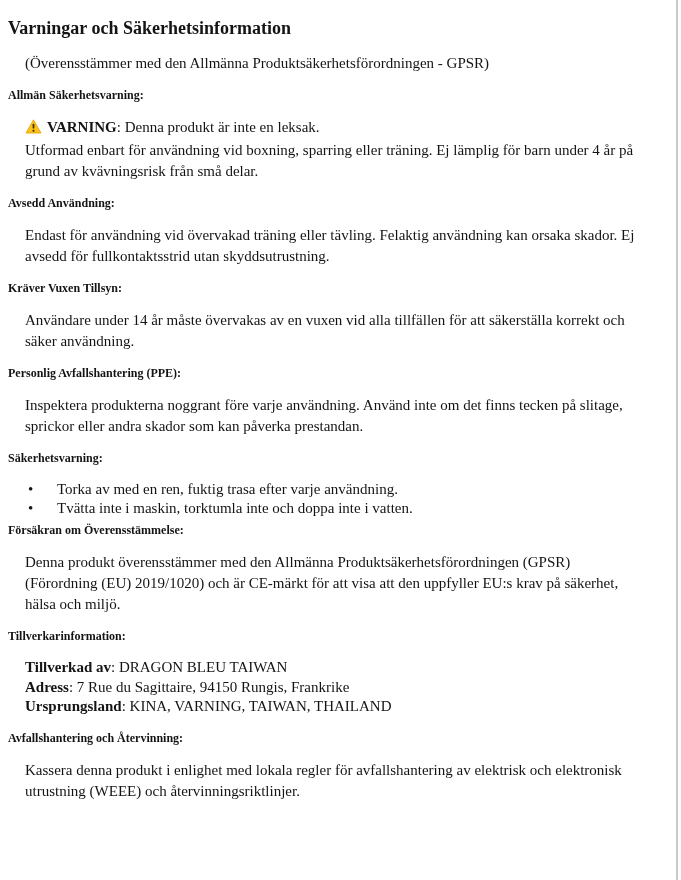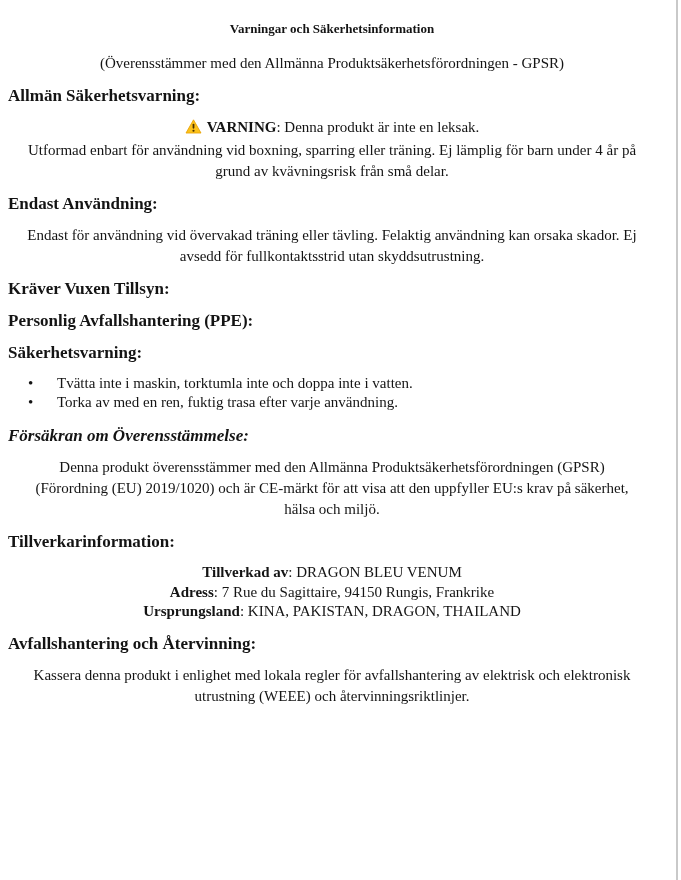--- a/index.html
+++ b/index.html
@@ -16,39 +16,36 @@
     font-size: 15px;
     line-height: 21px;
     color: #141414;
   }
   .doc {
     padding: 8px 12px 0 8px;
     max-width: 668px;
     box-sizing: border-box;
   }
   .doc-title {
-    font-size: 13px;
+    font-size: 18px;
     line-height: 23px;
     font-weight: bold;
     margin: 9px 0 13px 0;
-    text-align: center;
   }
   p.block {
     margin: 11px 17px;
-    text-align: center;
   }
   .section-heading {
-    font-size: 17px;
+    font-size: 12px;
     line-height: 21px;
     font-weight: bold;
     margin: 11px 0;
   }
   .section-heading.tight-top {
-    margin-top: 14px;
-    font-style: italic;
+    margin-top: 3px;
   }
   .warn-icon {
     display: inline-block;
     vertical-align: -2px;
     margin-right: 5px;
   }
   ul.maintenance-list {
     list-style: none;
     margin: 11px 0 3px 0;
     padding: 0;
@@ -92,54 +89,56 @@
       <span class="warn-icon"><svg width="17" height="15" viewBox="0 0 24 22" aria-hidden="true">
             <path d="M12 1.2 L23 20.6 H1 Z" fill="#FCC21B" stroke="#E8A000" stroke-width="1.2" stroke-linejoin="round"></path>
             <rect x="10.7" y="7" width="2.6" height="7.2" rx="1.2" fill="#4A3000"></rect>
             <circle cx="12" cy="17.2" r="1.6" fill="#4A3000"></circle>
           </svg></span><b>VARNING</b><span>: Denna produkt är inte en leksak.</span>
       <span style="display:block">Utformad enbart för användning vid boxning, sparring eller träning. Ej lämplig för barn under 4 år på grund av kvävningsrisk från små delar.</span>
     </p>
   </div>
 
   <div class="section">
-    <p class="section-heading">Endast Användning:</p>
+    <p class="section-heading">Avsedd Användning:</p>
     <p class="block">Endast för användning vid övervakad träning eller tävling. Felaktig användning kan orsaka skador. Ej avsedd för fullkontaktsstrid utan skyddsutrustning.</p>
   </div>
 
   <div class="section">
     <p class="section-heading">Kräver Vuxen Tillsyn:</p>
+    <p class="block">Användare under 14 år måste övervakas av en vuxen vid alla tillfällen för att säkerställa korrekt och säker användning.</p>
   </div>
 
   <div class="section">
     <p class="section-heading">Personlig Avfallshantering (PPE):</p>
   </div>
 
   <div class="section">
+    <p class="block">Inspektera produkterna noggrant före varje användning. Använd inte om det finns tecken på slitage, sprickor eller andra skador som kan påverka prestandan.</p>
   </div>
 
   <div class="section">
     <p class="section-heading">Säkerhetsvarning:</p>
     <ul class="maintenance-list">
+      <li>Torka av med en ren, fuktig trasa efter varje användning.</li>
       <li>Tvätta inte i maskin, torktumla inte och doppa inte i vatten.</li>
-      <li>Torka av med en ren, fuktig trasa efter varje användning.</li>
     </ul>
   </div>
 
   <div class="section">
     <p class="section-heading tight-top">Försäkran om Överensstämmelse:</p>
     <p class="block">Denna produkt överensstämmer med den Allmänna Produktsäkerhetsförordningen (GPSR) (Förordning (EU) 2019/1020) och är CE-märkt för att visa att den uppfyller EU:s krav på säkerhet, hälsa och miljö.</p>
   </div>
 
   <div class="section">
     <p class="section-heading">Tillverkarinformation:</p>
     <p class="block">
-      <span class="man-line" style="display:block"><b>Tillverkad av</b><span>: DRAGON BLEU VENUM</span></span>
+      <span class="man-line" style="display:block"><b>Tillverkad av</b><span>: DRAGON BLEU TAIWAN</span></span>
       <span class="man-line" style="display:block"><b>Adress</b><span>: 7 Rue du Sagittaire, 94150 Rungis, Frankrike</span></span>
-      <span class="man-line" style="display:block"><b>Ursprungsland</b><span>: KINA, PAKISTAN, DRAGON, THAILAND</span></span>
+      <span class="man-line" style="display:block"><b>Ursprungsland</b><span>: KINA, VARNING, TAIWAN, THAILAND</span></span>
     </p>
   </div>
 
   <div class="section">
     <p class="section-heading">Avfallshantering och Återvinning:</p>
     <p class="block">Kassera denna produkt i enlighet med lokala regler för avfallshantering av elektrisk och elektronisk utrustning (WEEE) och återvinningsriktlinjer.</p>
   </div>
 
 </div>
 

